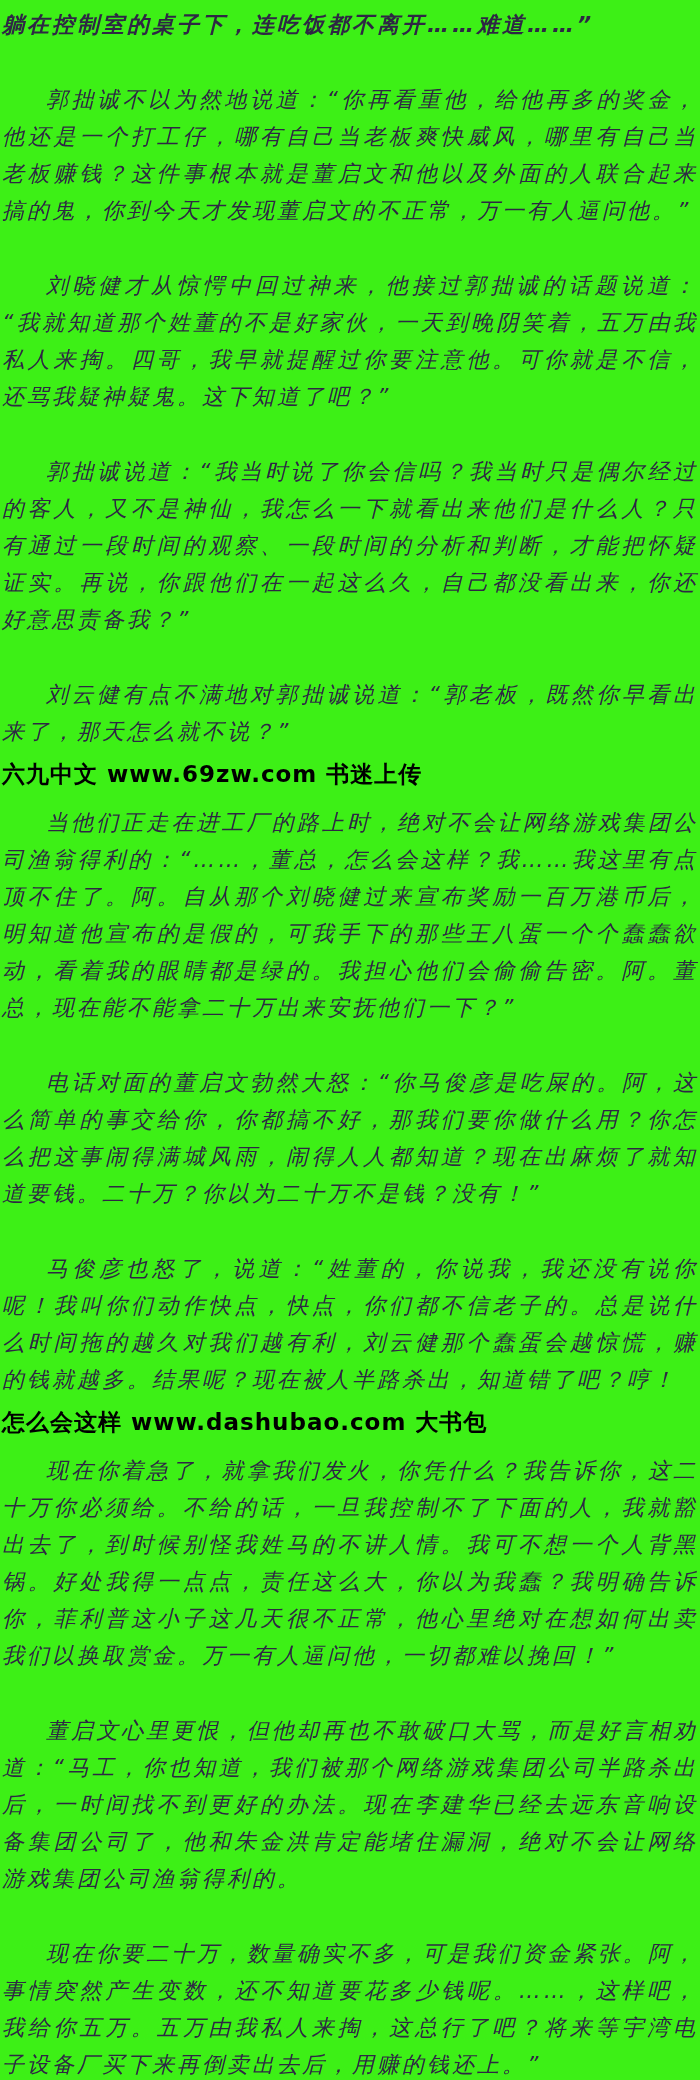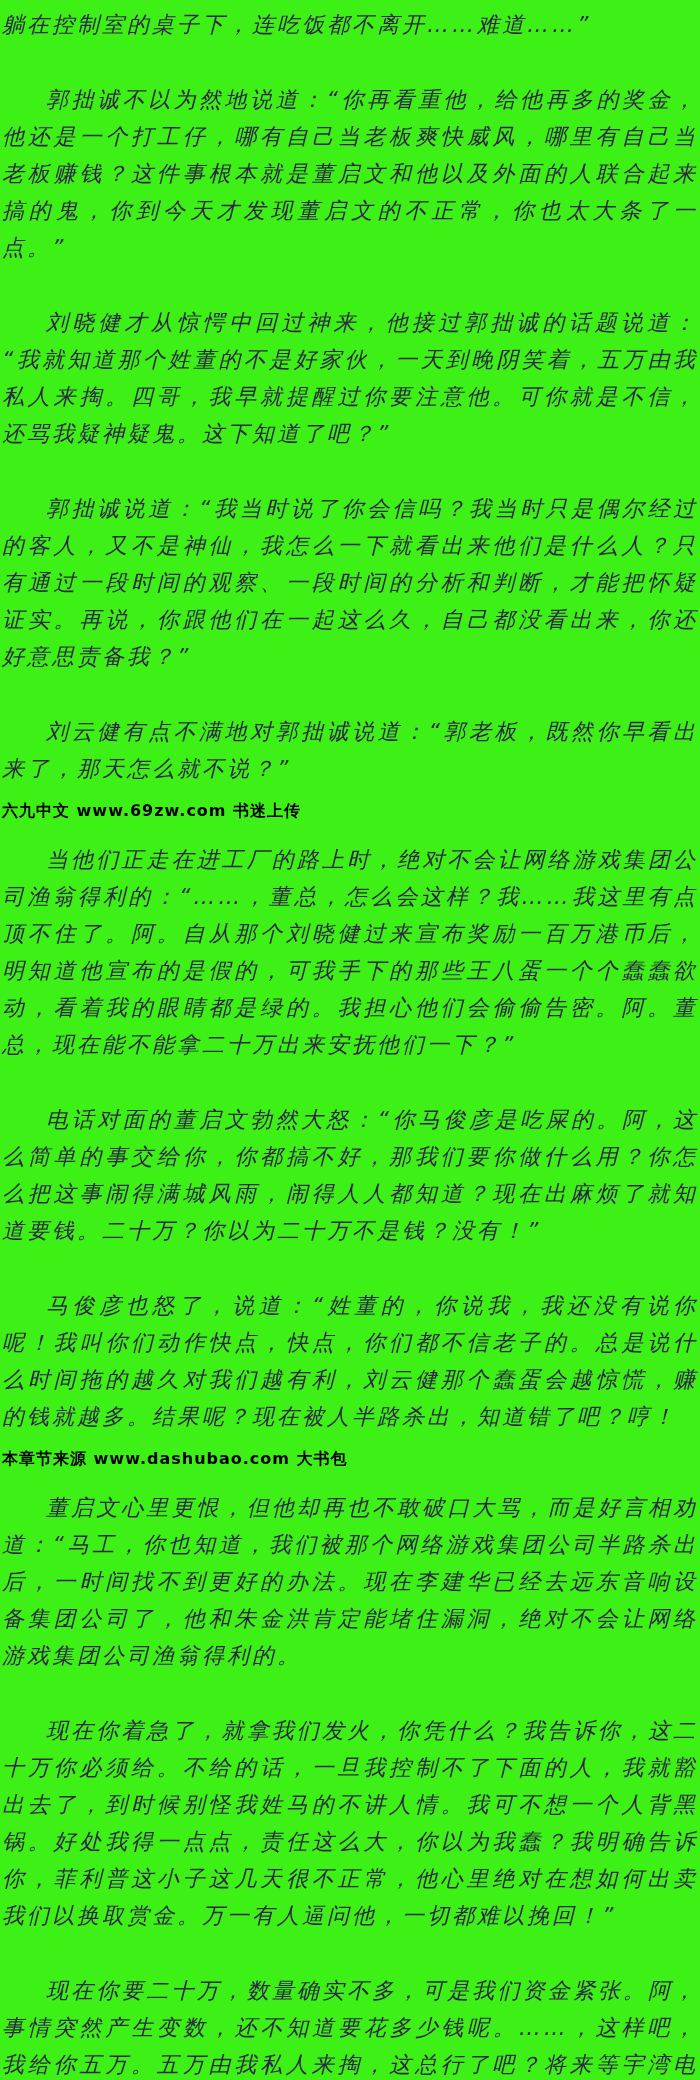--- a/index.html
+++ b/index.html
@@ -23,44 +23,45 @@
     font-size: 22px;
     line-height: 37px;
     letter-spacing: 3px;
     color: #2E2744;
     text-indent: 2em;
     text-align: justify;
     font-style: italic; 
   }
   p.para.noindent {
     text-indent: 0;
+    font-weight: bold;
   }
   p.watermark {
     margin: -30px 0 14px 0;
-    font-size: 16px;
+    font-size: 23px;
     line-height: 32px;
     letter-spacing: 1px;
     font-weight: bold;
     color: #000000;
     text-indent: 0;
     font-style: normal;
     font-family: "DejaVu Sans", "Liberation Sans", sans-serif;
   }
 </style>
 </head>
 <body>
 
 <div class="page">
   <p class="para noindent">躺在控制室的桌子下，连吃饭都不离开……难道……”</p>
-  <p class="para">郭拙诚不以为然地说道：“你再看重他，给他再多的奖金，他还是一个打工仔，哪有自己当老板爽快威风，哪里有自己当老板赚钱？这件事根本就是董启文和他以及外面的人联合起来搞的鬼，你到今天才发现董启文的不正常，你也太大条了一点。”</p>
+  <p class="para">郭拙诚不以为然地说道：“你再看重他，给他再多的奖金，他还是一个打工仔，哪有自己当老板爽快威风，哪里有自己当老板赚钱？这件事根本就是董启文和他以及外面的人联合起来搞的鬼，你到今天才发现董启文的不正常，万一有人逼问他。”</p>
   <p class="para">刘晓健才从惊愕中回过神来，他接过郭拙诚的话题说道：“我就知道那个姓董的不是好家伙，一天到晚阴笑着，五万由我私人来掏。四哥，我早就提醒过你要注意他。可你就是不信，还骂我疑神疑鬼。这下知道了吧？”</p>
   <p class="para">郭拙诚说道：“我当时说了你会信吗？我当时只是偶尔经过的客人，又不是神仙，我怎么一下就看出来他们是什么人？只有通过一段时间的观察、一段时间的分析和判断，才能把怀疑证实。再说，你跟他们在一起这么久，自己都没看出来，你还好意思责备我？”</p>
   <p class="para">刘云健有点不满地对郭拙诚说道：“郭老板，既然你早看出来了，那天怎么就不说？”</p>
   <p class="watermark">六九中文 www.69zw.com 书迷上传</p>
   <p class="para">当他们正走在进工厂的路上时，绝对不会让网络游戏集团公司渔翁得利的：“……，董总，怎么会这样？我……我这里有点顶不住了。阿。自从那个刘晓健过来宣布奖励一百万港币后，明知道他宣布的是假的，可我手下的那些王八蛋一个个蠢蠢欲动，看着我的眼睛都是绿的。我担心他们会偷偷告密。阿。董总，现在能不能拿二十万出来安抚他们一下？”</p>
   <p class="para">电话对面的董启文勃然大怒：“你马俊彦是吃屎的。阿，这么简单的事交给你，你都搞不好，那我们要你做什么用？你怎么把这事闹得满城风雨，闹得人人都知道？现在出麻烦了就知道要钱。二十万？你以为二十万不是钱？没有！”</p>
   <p class="para">马俊彦也怒了，说道：“姓董的，你说我，我还没有说你呢！我叫你们动作快点，快点，你们都不信老子的。总是说什么时间拖的越久对我们越有利，刘云健那个蠢蛋会越惊慌，赚的钱就越多。结果呢？现在被人半路杀出，知道错了吧？哼！</p>
-  <p class="watermark">本章节来源 www.dashubao.com 大书包</p>
+  <p class="watermark">怎么会这样 www.dashubao.com 大书包</p>
+  <p class="para">现在你着急了，就拿我们发火，你凭什么？我告诉你，这二十万你必须给。不给的话，一旦我控制不了下面的人，我就豁出去了，到时候别怪我姓马的不讲人情。我可不想一个人背黑锅。好处我得一点点，责任这么大，你以为我蠢？我明确告诉你，菲利普这小子这几天很不正常，他心里绝对在想如何出卖我们以换取赏金。万一有人逼问他，一切都难以挽回！”</p>
   <p class="para">董启文心里更恨，但他却再也不敢破口大骂，而是好言相劝道：“马工，你也知道，我们被那个网络游戏集团公司半路杀出后，一时间找不到更好的办法。现在李建华已经去远东音响设备集团公司了，他和朱金洪肯定能堵住漏洞，绝对不会让网络游戏集团公司渔翁得利的。</p>
-  <p class="para">现在你着急了，就拿我们发火，你凭什么？我告诉你，这二十万你必须给。不给的话，一旦我控制不了下面的人，我就豁出去了，到时候别怪我姓马的不讲人情。我可不想一个人背黑锅。好处我得一点点，责任这么大，你以为我蠢？我明确告诉你，菲利普这小子这几天很不正常，他心里绝对在想如何出卖我们以换取赏金。万一有人逼问他，一切都难以挽回！”</p>
   <p class="para">现在你要二十万，数量确实不多，可是我们资金紧张。阿，事情突然产生变数，还不知道要花多少钱呢。……，这样吧，我给你五万。五万由我私人来掏，这总行了吧？将来等宇湾电子设备厂买下来再倒卖出去后，用赚的钱还上。”</p>
 
 </div>
 
 </body></html>

